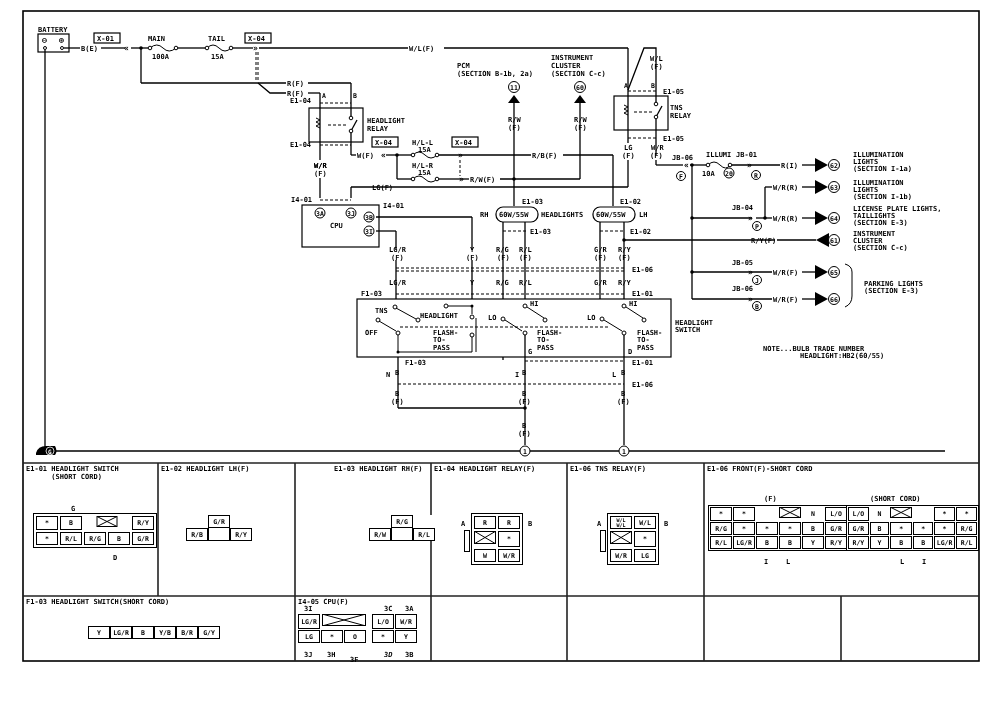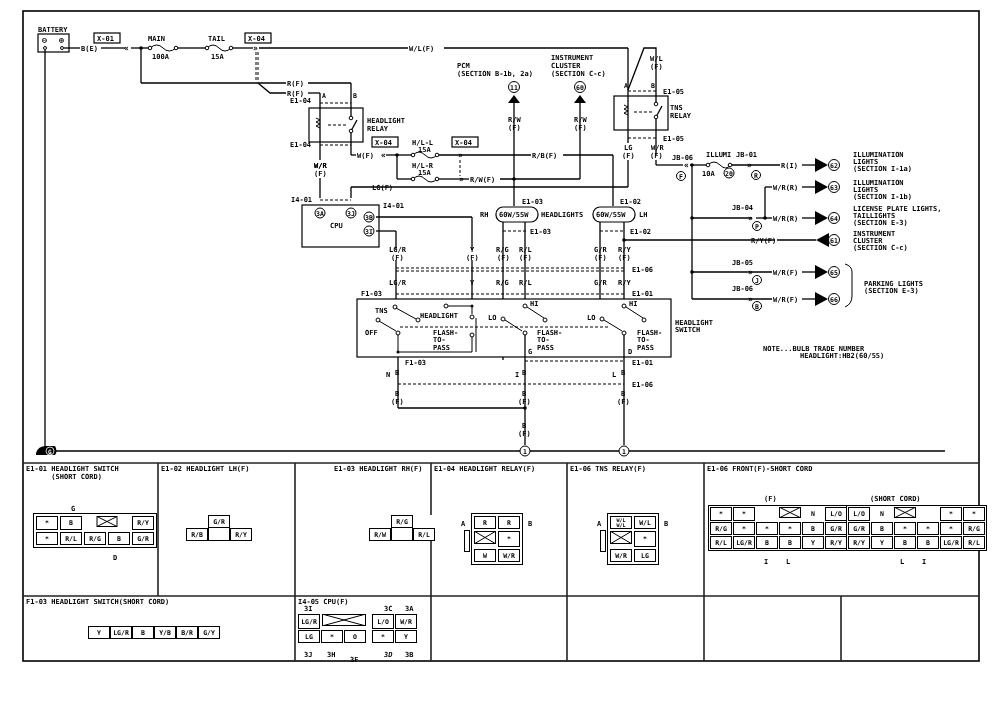--- a/index.html
+++ b/index.html
@@ -604,21 +604,21 @@
           <td>*</td>
         </tr>
     <tr>
           <td>W/R</td>
           <td>LG</td>
         </tr>
   </tbody>
     </table>
 </div>
 
-<div class="panel" style="left:704px;top:463px;width:275px;height:133px;padding-left:19px;">
+<div class="panel" style="left:704px;top:463px;width:275px;height:133px;">
   <div class="ptitle">E1-06 FRONT(F)-SHORT CORD</div>
   <div class="lbl" style="left:60px;top:32px;">(F)</div>
   <div class="lbl" style="left:166px;top:32px;">(SHORT CORD)</div>
   <table class="conn" style="left:4px;top:42px;border-spacing:1px;">
     <tbody>
         <tr>
       <td>*</td>
       <td>*</td>
       <td class="blank"></td>
       <td class="blank"><svg width="22" height="11">

